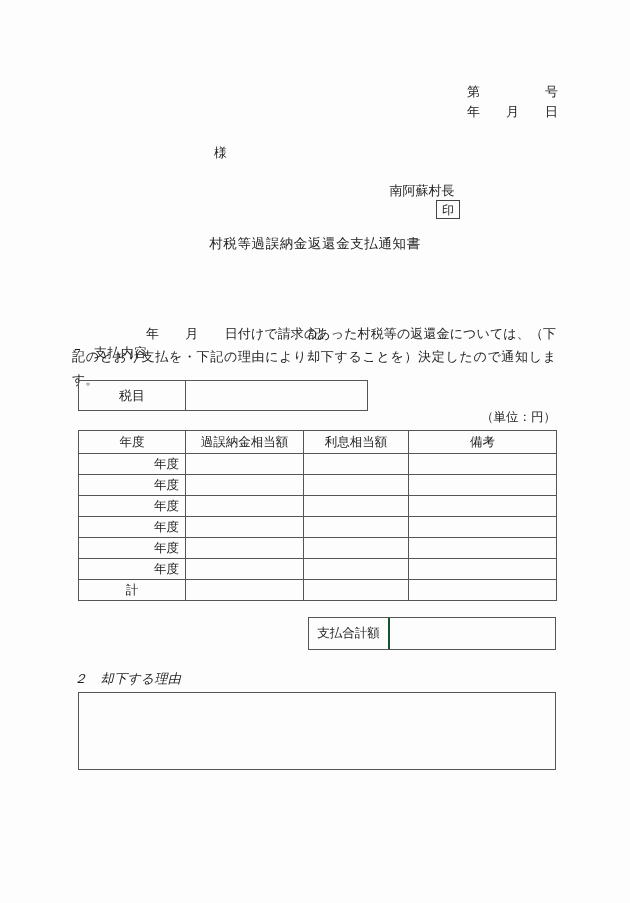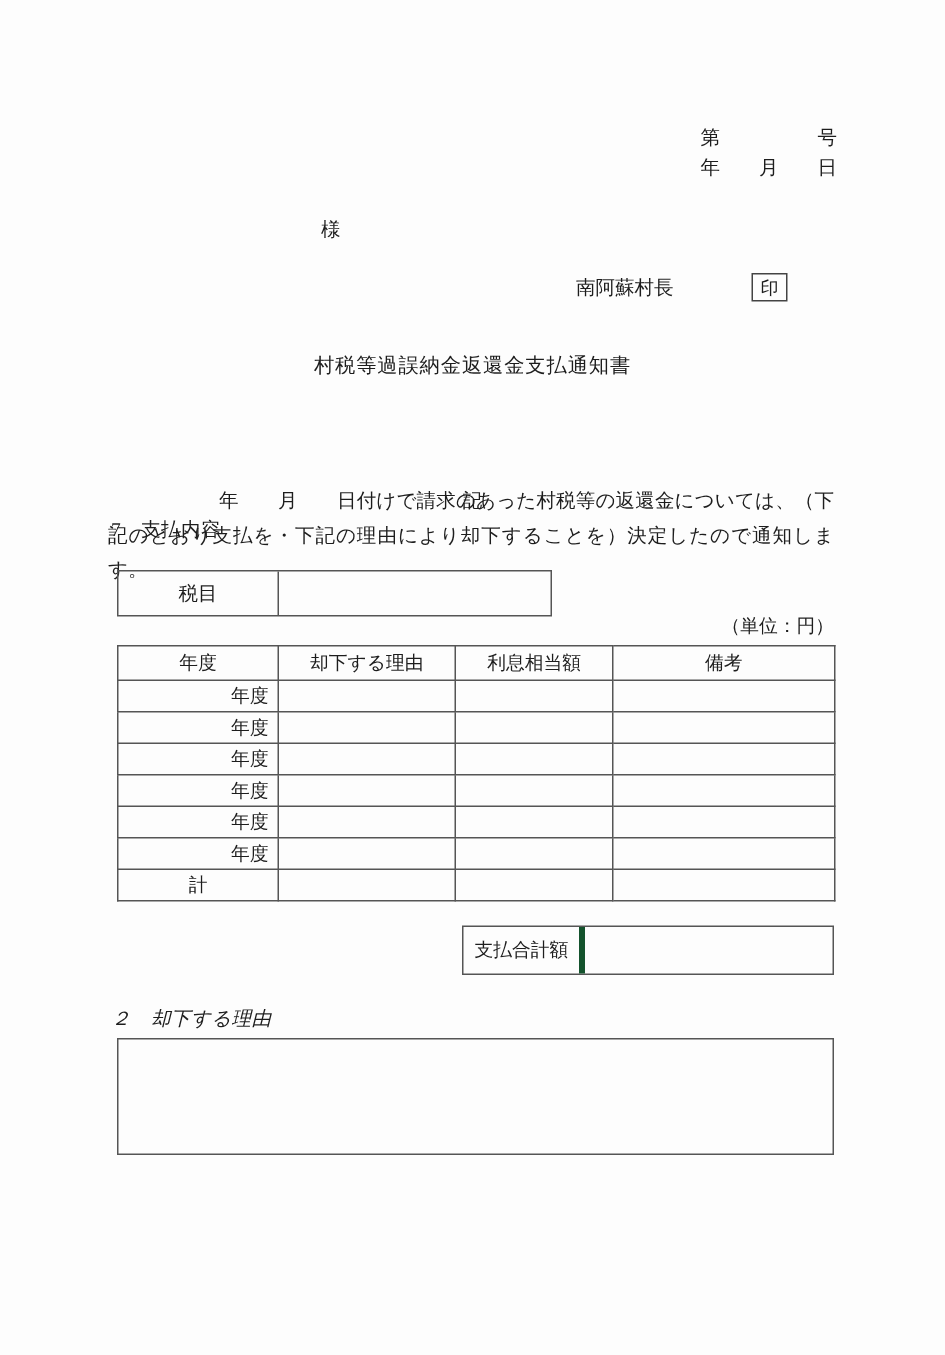--- a/index.html
+++ b/index.html
@@ -61,20 +61,21 @@
   }
 
   
   #issuer-block {
     position: absolute;
     left: 384px;
     top: 182px;
     display: flex;
     align-items: center;
     font-size: 13px;
+    flex-direction: column;
   }
   #issuer-name { white-space: pre; }
   #seal-box {
     margin-left: 52px;
     width: 24px;
     height: 19px;
     border: 1px solid #444;
     display: flex;
     align-items: center;
     justify-content: center;
@@ -199,21 +200,21 @@
     left: 308px;
     top: 617px;
     width: 248px;
     height: 33px;
     border: 1px solid #555;
     box-sizing: border-box;
     display: flex;
   }
   #total-payment-label {
     width: 81px;
-    border-right: 4px solid #14532d;
+    border-right: 2px solid #14532d;
     display: flex;
     align-items: center;
     justify-content: center;
     font-size: 12.5px;
     box-sizing: border-box;
   }
   #total-payment-value {
     flex: 1;
     box-sizing: border-box;
   }
@@ -267,21 +268,21 @@
   <table id="payment-table">
     <colgroup>
       <col class="col-year">
       <col class="col-amount">
       <col class="col-int">
       <col class="col-note">
     </colgroup>
     <thead>
       <tr>
         <th>年度</th>
-        <th>却下する理由</th>
+        <th>過誤納金相当額</th>
         <th>利息相当額</th>
         <th>備考</th>
       </tr>
     </thead>
     <tbody id="payment-table-body">
 
     <tr>
           <td class="year-cell">年度</td>
           <td class=""></td>
           <td class=""></td>

